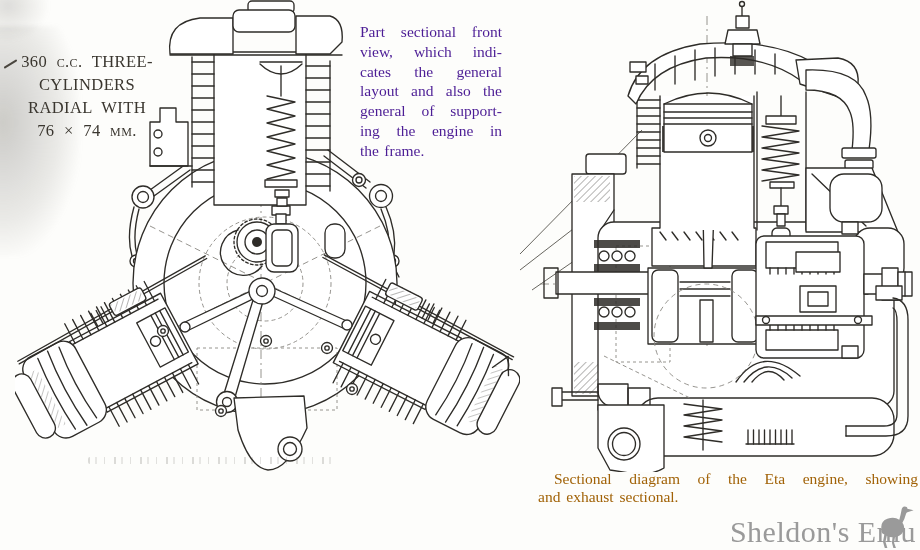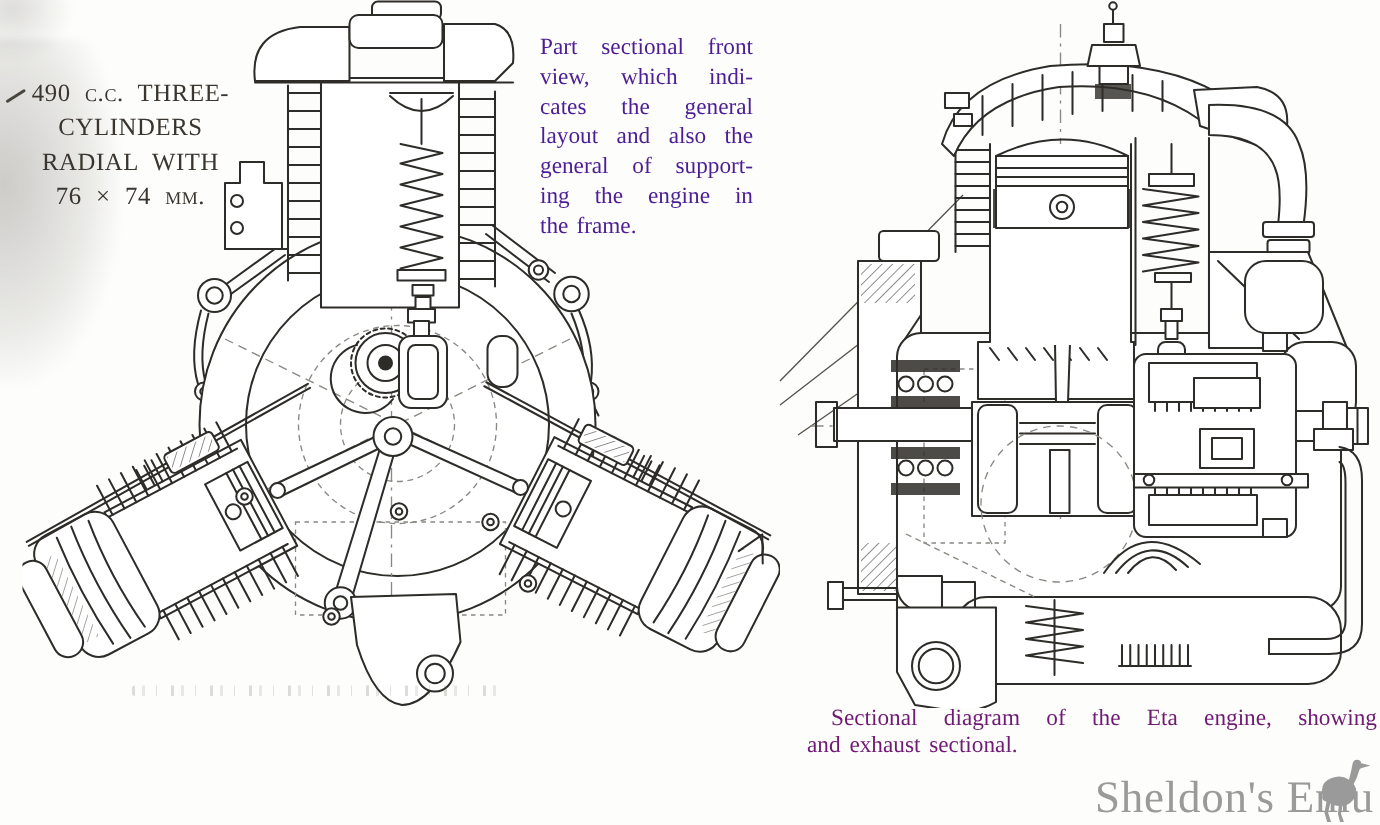--- a/index.html
+++ b/index.html
@@ -15,21 +15,21 @@
   .note-line{white-space:nowrap;}
   #left-note{position:absolute;left:0px;top:50px;width:174px;text-align:center;
     font-size:16.5px;line-height:23px;font-variant:small-caps;letter-spacing:.4px;word-spacing:5px;color:#3a362f;}
   #stray-mark{position:absolute;left:3px;top:63px;width:15px;height:2px;background:#4a463f;
     transform:rotate(-32deg);border-radius:1px;}
   #middle-note{position:absolute;left:360px;top:22px;width:142px;
     font-size:15.5px;line-height:19.8px;color:#4c1d95;word-spacing:1.5px;}
   #middle-note .note-line{text-align:justify;text-align-last:justify;white-space:normal;}
   #middle-note .note-line.last{text-align-last:left;}
   #right-caption{position:absolute;left:538px;top:470px;width:380px;
-    font-size:15.5px;line-height:17.6px;color:#701a75;word-spacing:2px;}
+    font-size:15.5px;line-height:17.6px;color:#a16207;word-spacing:2px;}
   #right-caption .note-line{text-align:justify;text-align-last:justify;white-space:normal;}
   #right-caption .note-line.first{text-indent:16px;}
   #right-caption .note-line.last{text-align-last:left;}
   #cropped-fragment{position:absolute;left:88px;top:457px;width:248px;height:7px;opacity:.38;
     background:repeating-linear-gradient(90deg,rgba(92,90,82,.55) 0 2px,transparent 2px 7px,
       rgba(92,90,82,.35) 7px 9px,transparent 9px 16px,rgba(92,90,82,.45) 16px 17px,transparent 17px 26px);
     border-radius:2px;}
   #watermark{position:absolute;left:694px;top:503px;width:222px;height:46px;
     display:flex;align-items:flex-end;justify-content:flex-end;}
   #watermark-text{font-size:30px;line-height:34px;color:#9a9a9a;letter-spacing:.5px;}
@@ -360,21 +360,21 @@
       <path class="ink" stroke-width="1.8" d="M684 404L722 409L684 415L722 420L684 426L722 431L684 437L722 442"></path>
       <path class="ink" stroke-width="1.3" d="M703 400V450"></path>
       <path class="ink" stroke-width="1.15" d="M748 430V444M753.5 430V444M759 430V444M764.5 430V444M770 430V444M775.5 430V444M781 430V444M786.5 430V444M792 430V444"></path>
       <path class="ink" stroke-width="1" d="M746 444H794"></path>
     </g>
   </svg>
 
   <div id="stray-mark"></div>
 
   <div id="left-note">
-    <div class="note-line">490 c.c. THREE-</div>
+    <div class="note-line">360 c.c. THREE-</div>
     <div class="note-line">CYLINDERS</div>
     <div class="note-line">RADIAL WITH</div>
     <div class="note-line">76 × 74 mm.</div>
   </div>
 
   <div id="middle-note">
     <div class="note-line">Part sectional front</div>
     <div class="note-line">view, which indi-</div>
     <div class="note-line">cates the general</div>
     <div class="note-line">layout and also the</div>

